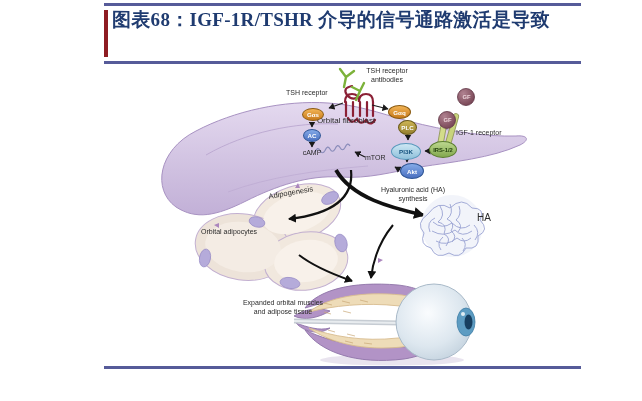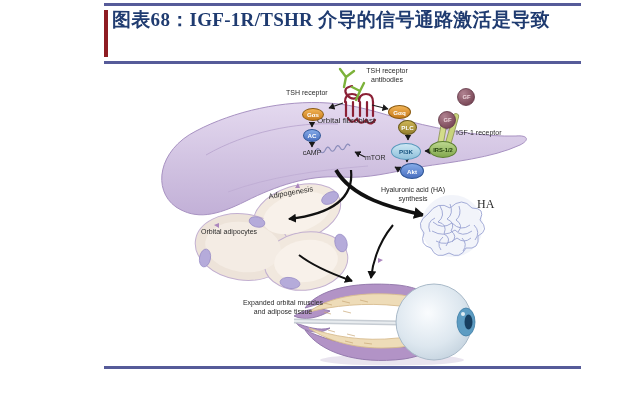--- a/index.html
+++ b/index.html
@@ -177,21 +177,21 @@
   <div class="lbl" style="left:286px;top:89px;width:58px;">TSH receptor</div>
   <div class="lbl c" style="left:303px;top:117px;width:86px;font-size:8px;">Orbital fibroblast</div>
   <div class="lbl" style="left:456px;top:129px;width:64px;">IGF-1 receptor</div>
   <div class="lbl c" style="left:296px;top:149px;width:32px;">cAMP</div>
   <div class="lbl" style="left:365px;top:154px;width:30px;">mTOR</div>
   <div class="lbl" style="left:268px;top:193px;width:62px;transform:rotate(-10deg);transform-origin:left top;font-size:7.5px;">Adipogenesis</div>
   <div class="lbl c" style="left:372px;top:186px;width:82px;">
     <span>Hyaluronic acid (HA)</span>
     <span>synthesis</span>
   </div>
-  <div class="lbl" style="left:477px;top:200px;width:22px;font-size:12px;font-family:Liberation Serif, serif;">HA</div>
+  <div class="lbl" style="left:477px;top:214px;width:22px;font-size:10px;">HA</div>
   <div class="lbl" style="left:201px;top:228px;width:72px;white-space:nowrap;">Orbital adipocytes</div>
   <div class="lbl c" style="left:234px;top:299px;width:98px;">
     <span>Expanded orbital muscles</span>
     <span>and adipose tissue</span>
   </div>
 
   <div class="mol orange" style="left:302px;top:108px;width:22px;height:13px;">Gαs</div>
   <div class="mol blue" style="left:303px;top:129px;width:18px;height:13px;">AC</div>
   <div class="mol orange" style="left:388px;top:105px;width:23px;height:14px;">Gαq</div>
   <div class="mol olive" style="left:398px;top:120px;width:19px;height:15px;">PLC</div>

